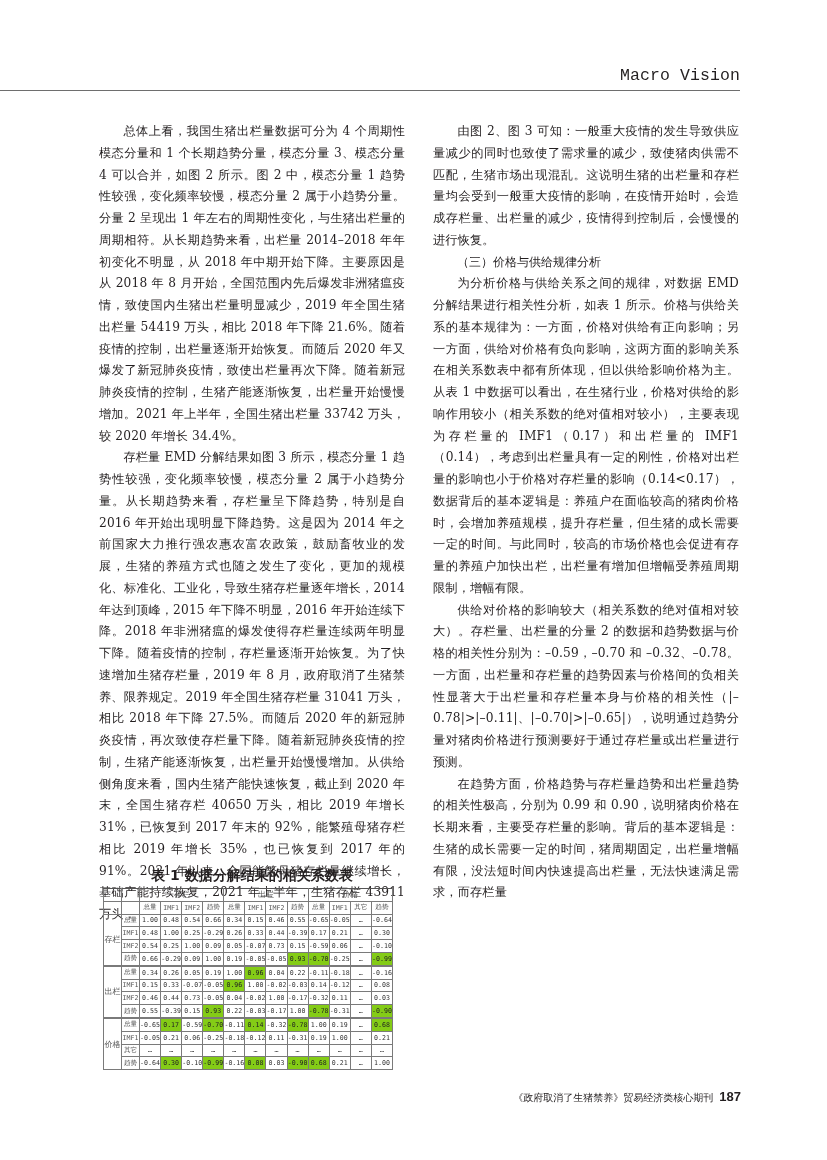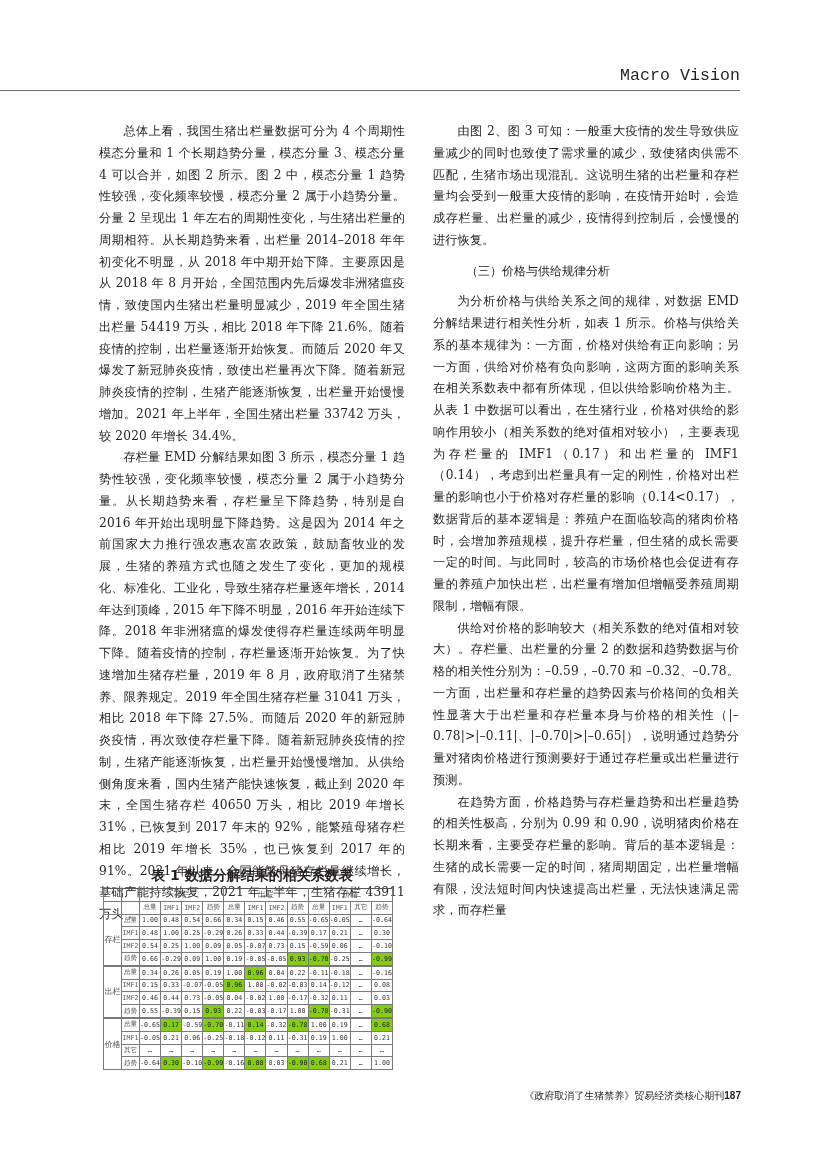--- a/index.html
+++ b/index.html
@@ -6,34 +6,34 @@
   body { width: 827px; height: 1160px; position: relative; overflow: hidden; font-family: "DejaVu Serif", "Liberation Serif", serif; color: #231f20; }
   .header { position: absolute; left: 0; top: 66px; width: 740px; height: 24px; }
   .header-title { position: absolute; right: 0; top: 0; font-family: Liberation Mono, monospace; font-size: 16.5px; color: #231f20; letter-spacing: 0.1px; }
   .header-rule { position: absolute; left: 0; top: 24px; width: 740px; height: 1px; background: #6e6e6e; }
 
   .col { position: absolute; top: 121px; width: 306px; }
   .col-left { left: 99px; }
   .col-right { left: 433px; }
   .para { font-size: 12.2px; line-height: 21.75px; text-align: justify; text-indent: 2em; margin: 0; letter-spacing: 0.15px; }
   .para.noindent { text-indent: 0; }
-  .subhead { font-size: 12px; line-height: 21.75px; margin: 9px; padding-left: 2em; font-family: "DejaVu Sans", "Liberation Sans", sans-serif; color: #231f20; }
+  .subhead { font-size: 12px; line-height: 21.75px; margin: 0; padding-left: 2em; font-family: "DejaVu Sans", "Liberation Sans", sans-serif; color: #231f20; }
 
   .table-caption { position: absolute; left: 99px; top: 867px; width: 306px; text-align: center; font-family: "DejaVu Sans", "Liberation Sans", sans-serif; font-weight: bold; font-size: 14px; color: #231f20; }
   .corr-table { position: absolute; left: 103px; top: 888px; width: 290px; border-collapse: collapse; font-family: "DejaVu Sans Mono", "Liberation Mono", monospace; font-size: 6.6px; color: #333; table-layout: fixed; }
   .corr-table td, .corr-table th { border: 1px solid #7a7a7a; text-align: center; padding: 0; height: 11.8px; font-weight: normal; white-space: nowrap; overflow: hidden; }
   .corr-table th { color: #555; }
   .corr-table .grp { font-size: 8px; color: #555; }
   .corr-table td.hl { background: #84cc16; color: #222; }
   .corr-table tr.sep td { border-top: 2px solid #7a7a7a; }
   .corr-table .outer-top th { border-top: 1.5px solid #555; }
   .corr-table .rowlab { color: #555; }
 
   .footer { position: absolute; right: 86px; top: 1089px; font-family: "DejaVu Sans", "Liberation Sans", sans-serif; font-size: 10px; color: #231f20; }
-  .footer .pg { font-family: "Liberation Sans", "DejaVu Sans", sans-serif; font-weight: bold; font-size: 10px; }
+  .footer .pg { font-family: "Liberation Sans", "DejaVu Sans", sans-serif; font-weight: bold; font-size: 13px; margin-left: 6px; }
 </style>
 </head>
 <body>
 
 <div class="header">
   <span class="header-title">Macro Vision</span>
   <div class="header-rule"></div>
 </div>
 
 <div class="col col-left">

